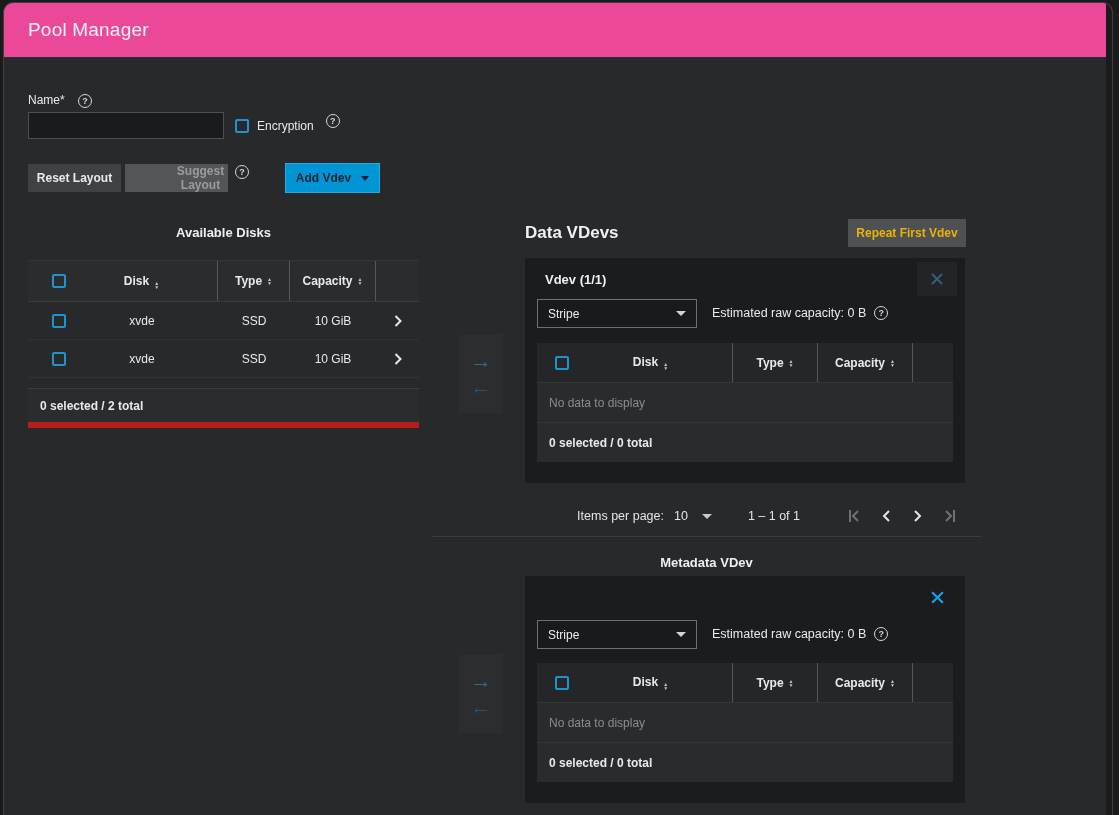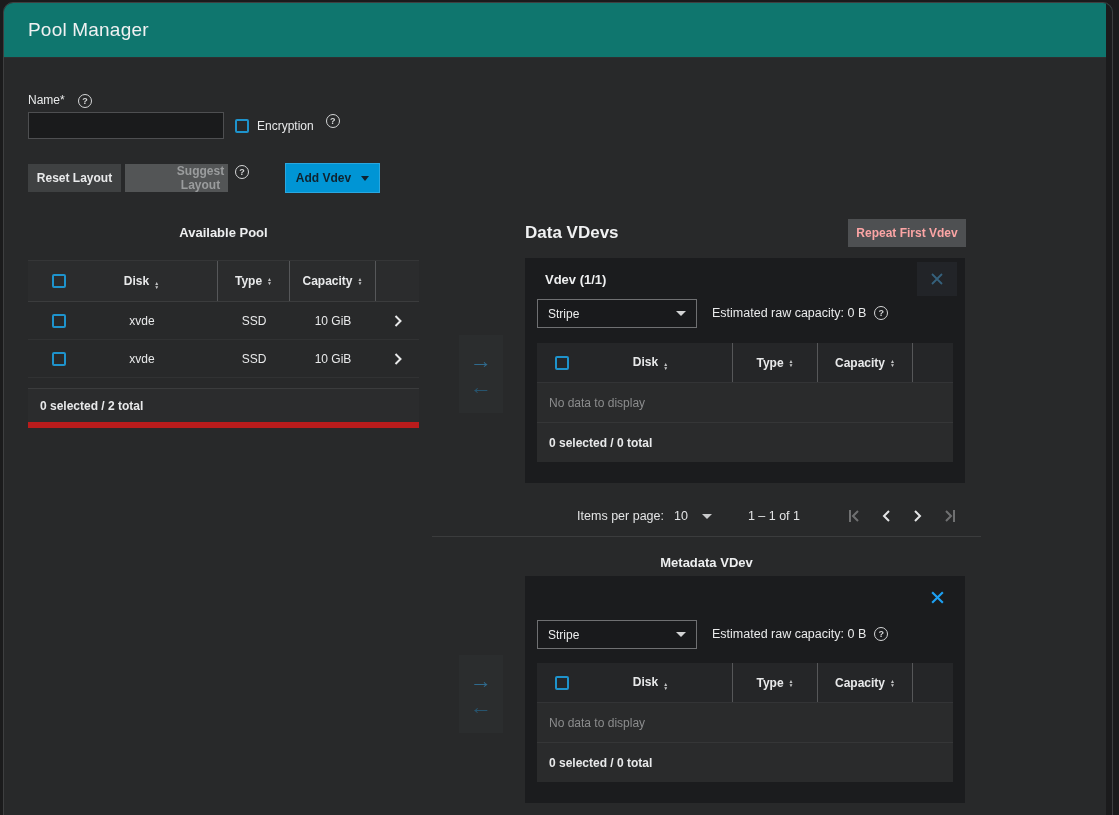--- a/index.html
+++ b/index.html
@@ -3,21 +3,21 @@
 <meta charset="utf-8">
 <style>
   * { margin:0; padding:0; box-sizing:border-box; }
   html,body { width:1119px; height:815px; background:#1b1b1c; overflow:hidden;
     font-family:"Liberation Sans", sans-serif; }
   .stage { position:relative; width:1119px; height:815px; background:#1b1b1c; }
   .window { position:absolute; left:3px; top:2px; width:1110px; height:830px;
     background:#28292a; border:1px solid #3e3f40; border-radius:10px 10px 0 0; overflow:hidden;
     color:#e8e9ea; font-size:12px; }
   
-  .appbar { position:absolute; left:0; top:0; width:100%; height:55px; background:#0f766e;
+  .appbar { position:absolute; left:0; top:0; width:100%; height:55px; background:#ec4899;
     border-bottom:1px solid #2e2f30; display:flex; align-items:center; padding-left:24px; }
   .appbar h1 { font-size:19px; font-weight:500; color:#f0f1f2; letter-spacing:.2px; }
 
   
   .help { display:inline-flex; align-items:center; justify-content:center; width:14px; height:14px;
     border:1px solid #d5d6d7; border-radius:50%; color:#d5d6d7; font-size:9px; font-weight:bold;
     vertical-align:middle; }
   .cbx { width:14px; height:14px; border:2px solid #1e93cc; border-radius:2px; background:transparent;
     display:inline-block; flex:none; }
   .sort { display:inline-flex; flex-direction:column; margin-left:5px; line-height:4px;
@@ -64,21 +64,21 @@
 
   
   .xfer { position:absolute; left:455px; width:44px; height:78px; background:#2b2d2e;
     display:flex; flex-direction:column; align-items:center; justify-content:center; gap:4px; }
   .xfer-data { top:332px; } .xfer-meta { top:652px; }
   .arrow-r { color:#2f6a8d; font-size:22px; line-height:22px; cursor:pointer; }
   .arrow-l { color:#27546e; font-size:22px; line-height:22px; cursor:pointer; }
 
   
   .dv-title { position:absolute; left:521px; top:220px; font-size:17px; font-weight:bold; color:#f0f1f2; }
-  .btn-repeat { position:absolute; left:844px; top:216px; width:118px; height:28px; background:#4e5052; color:#fca5a5; }
+  .btn-repeat { position:absolute; left:844px; top:216px; width:118px; height:28px; background:#4e5052; color:#eab308; }
 
   .panel { position:absolute; left:521px; width:440px; background:#1b1c1e; }
   .panel-data { top:255px; height:225px; }
   .panel-meta { top:573px; height:227px; }
   .p-title { position:absolute; left:20px; top:14px; font-size:13px; font-weight:bold; color:#eeeff0; }
   .p-close { position:absolute; right:8px; top:4px; width:40px; height:34px; display:flex;
     align-items:center; justify-content:center; cursor:pointer; background:#222428; }
   .panel-meta .p-close { background:transparent; }
   .p-select { position:absolute; left:12px; top:41px; width:160px; height:29px; background:#191a1c;
     border:1px solid #6f7072; color:#eceded; display:flex; align-items:center; padding:0 10px;
@@ -139,21 +139,21 @@
     </div>
 
     <button class="btn btn-reset">Reset Layout</button>
     <button class="btn btn-suggest">Suggest Layout</button>
     <span class="help help-suggest">?</span>
     <button class="btn btn-addvdev">
       <span>Add Vdev</span>
       <span class="caret"></span>
     </button>
 
-    <div class="avail-title">Available Pool</div>
+    <div class="avail-title">Available Disks</div>
     <div class="table t-left">
       <div class="t-row t-head">
         <div class="cellA">
           <span class="cbx"></span>
           <span class="lab">
             <span>Disk</span><span class="sort">
                 <span>▲</span>
                 <span>▼</span>
               </span>
           </span>

